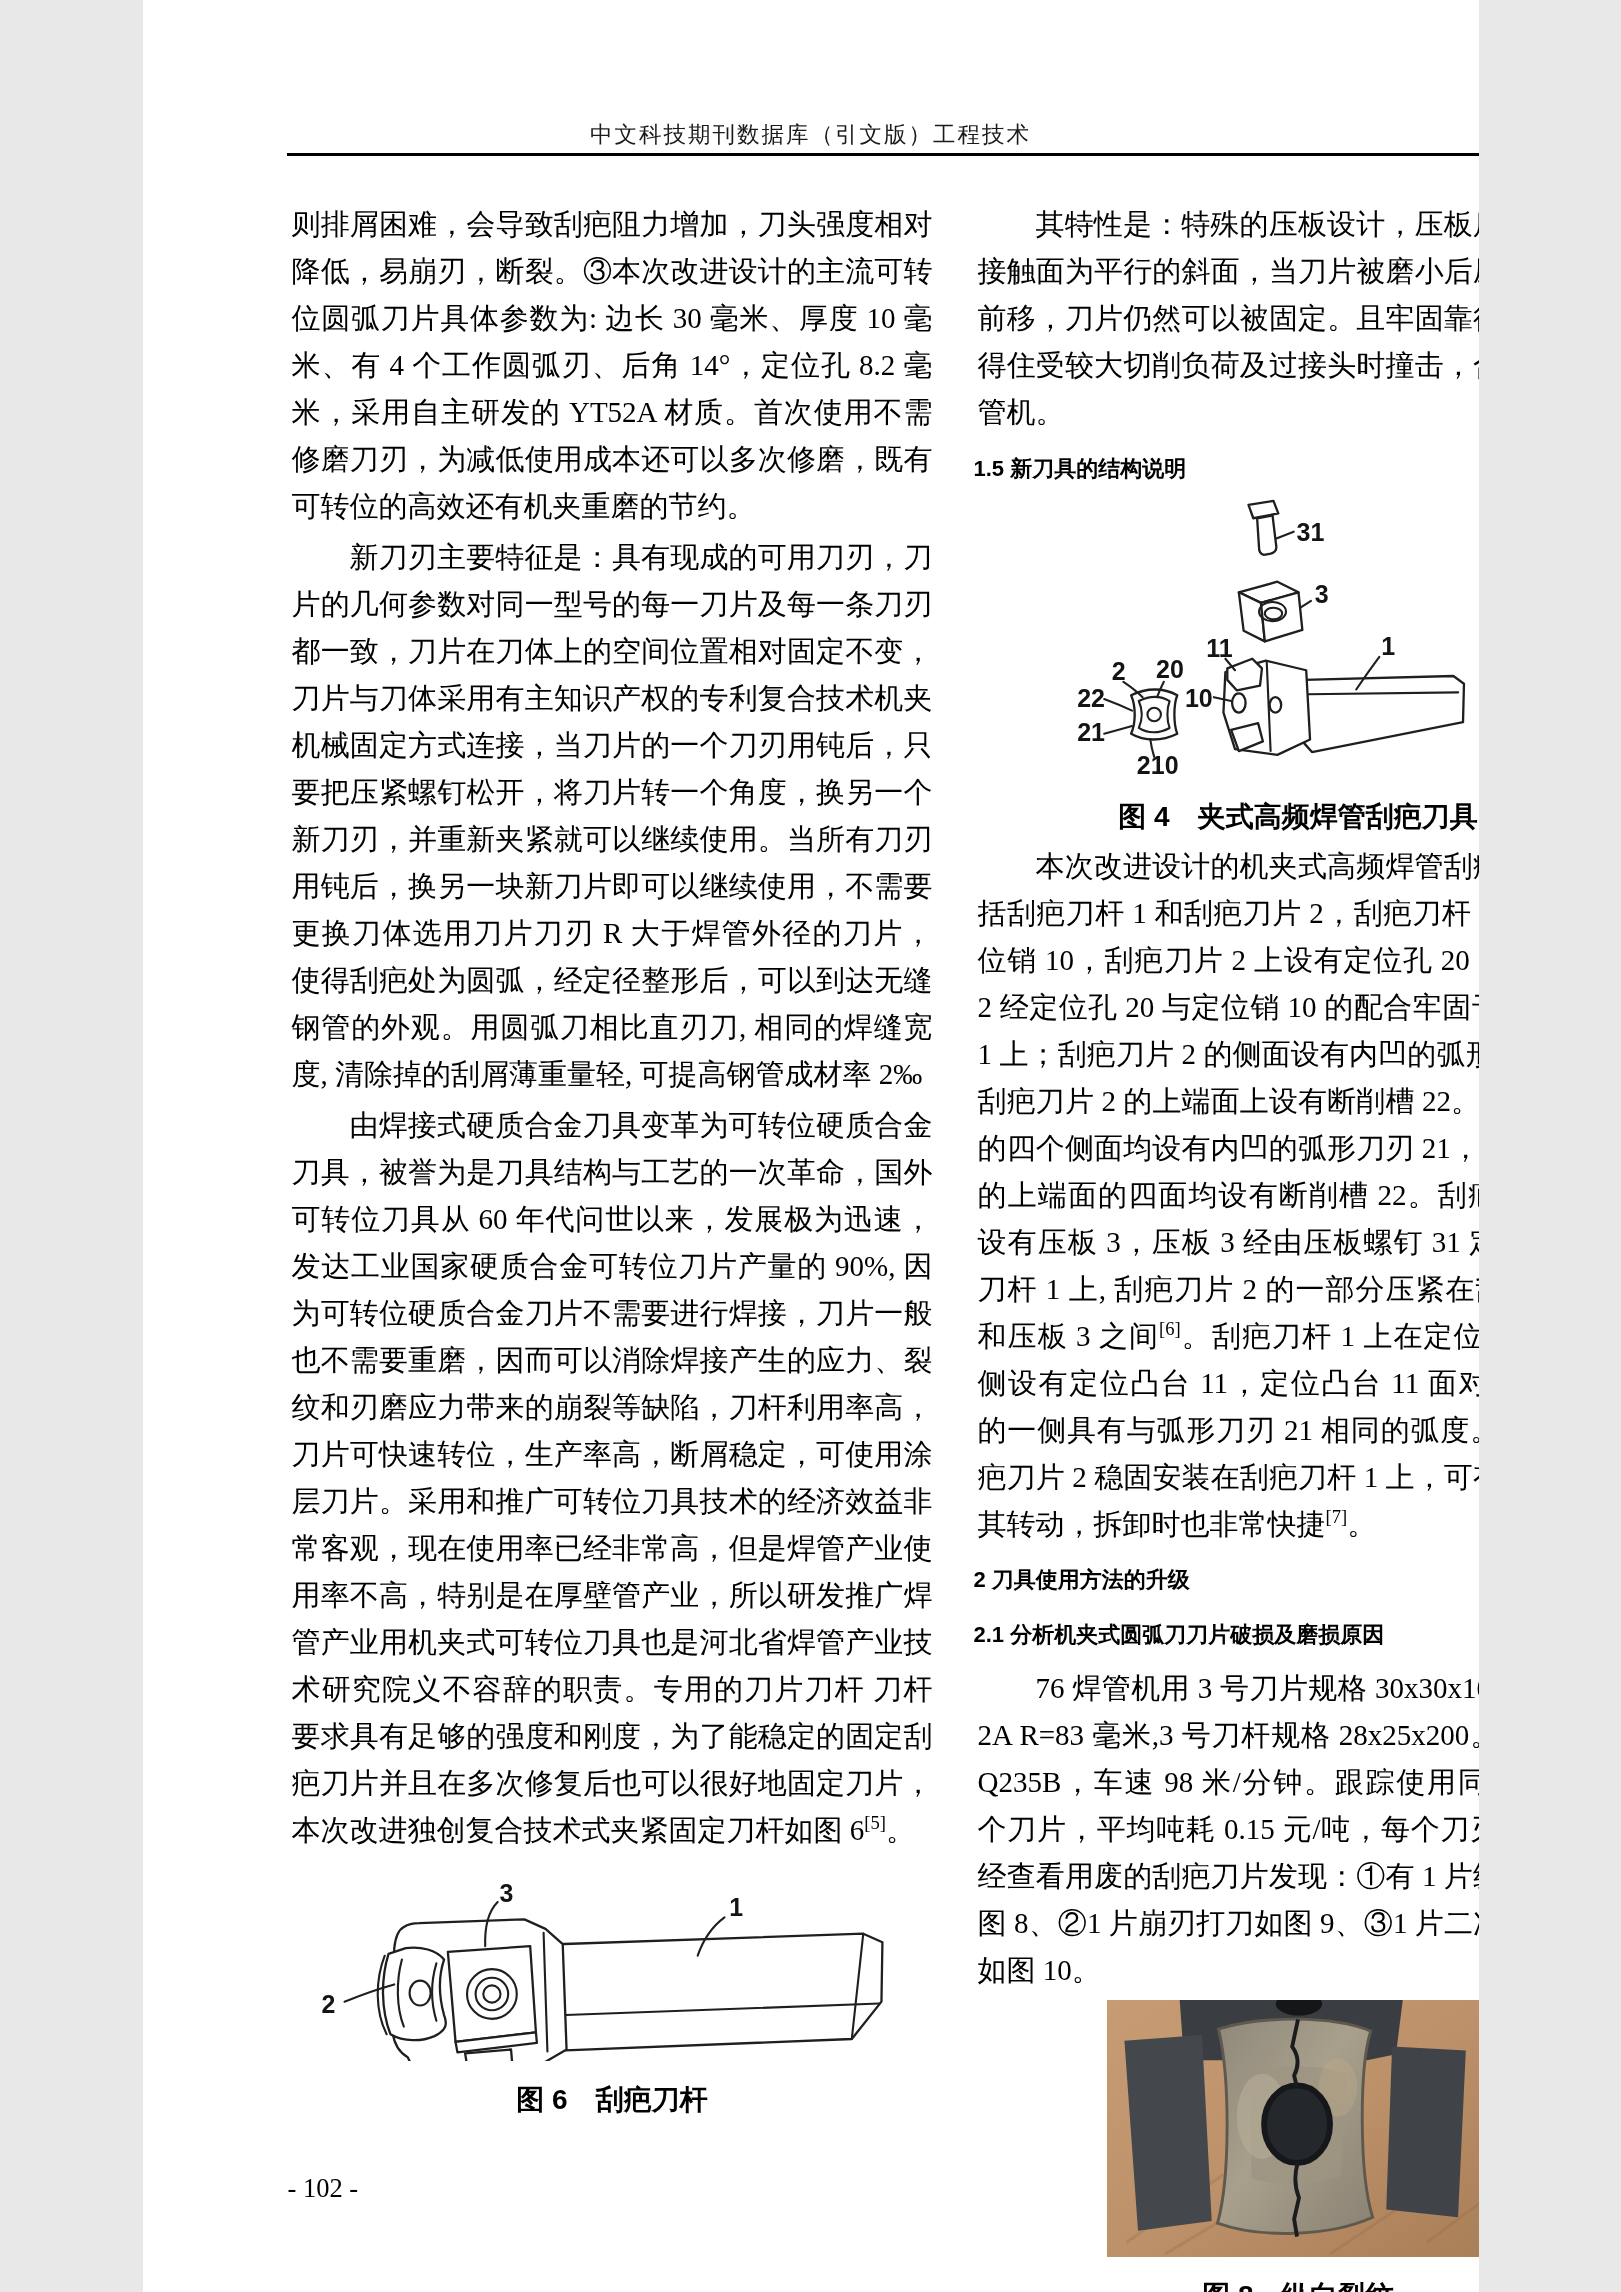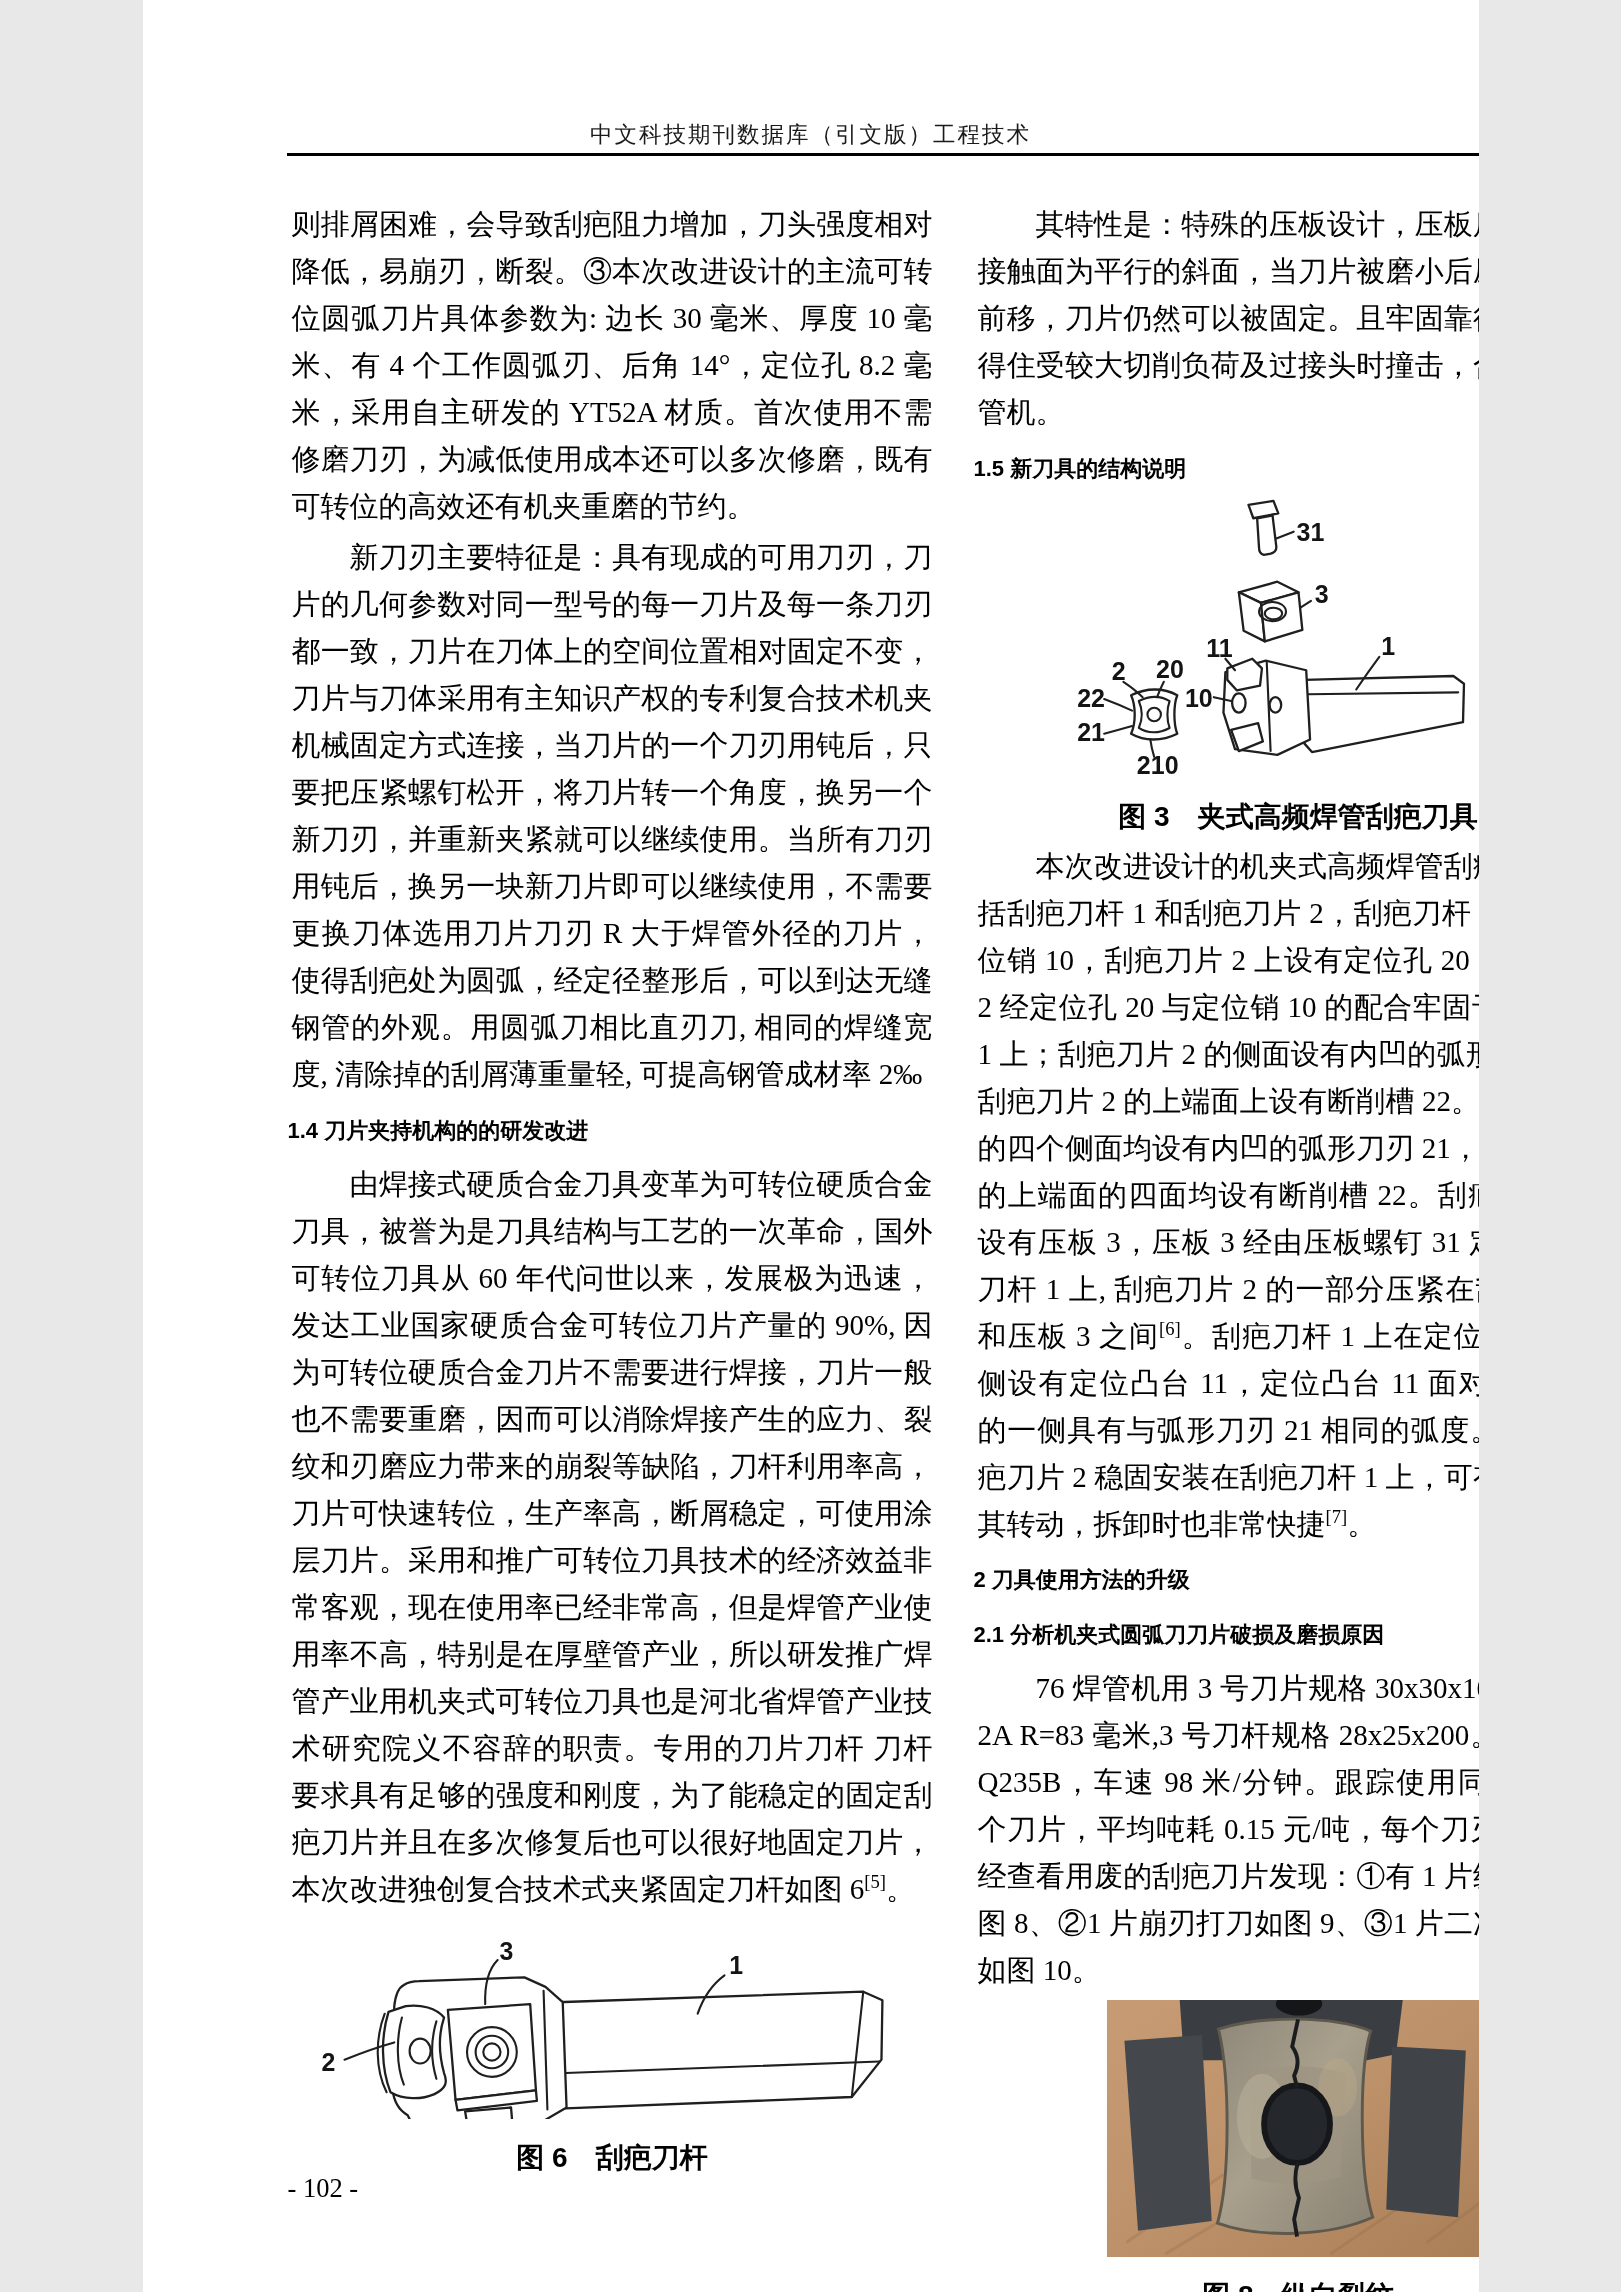--- a/index.html
+++ b/index.html
@@ -42,21 +42,20 @@
 <body>
 
 <div class="page">
 
   <div class="page-header">中文科技期刊数据库（引文版）工程技术</div>
   <div class="header-rule"></div>
 
   <div class="column col-left">
     <p class="body cont">则排屑困难，会导致刮疤阻力增加，刀头强度相对降低，易崩刃，断裂。③本次改进设计的主流可转位圆弧刀片具体参数为: 边长 30 毫米、厚度 10 毫米、有 4 个工作圆弧刃、后角 14°，定位孔 8.2 毫米，采用自主研发的 YT52A 材质。首次使用不需修磨刀刃，为减低使用成本还可以多次修磨，既有可转位的高效还有机夹重磨的节约。</p>
     <p class="body">新刀刃主要特征是：具有现成的可用刀刃，刀片的几何参数对同一型号的每一刀片及每一条刀刃都一致，刀片在刀体上的空间位置相对固定不变，刀片与刀体采用有主知识产权的专利复合技术机夹机械固定方式连接，当刀片的一个刀刃用钝后，只要把压紧螺钉松开，将刀片转一个角度，换另一个新刀刃，并重新夹紧就可以继续使用。当所有刀刃用钝后，换另一块新刀片即可以继续使用，不需要更换刀体选用刀片刀刃 R 大于焊管外径的刀片，使得刮疤处为圆弧，经定径整形后，可以到达无缝钢管的外观。用圆弧刀相比直刃刀, 相同的焊缝宽度, 清除掉的刮屑薄重量轻, 可提高钢管成材率 2‰</p>
-    <div class="sec-heading">1.4 刀片夹持机构的的研发改进</div>
     <p class="body"><span>由焊接式硬质合金刀具变革为可转位硬质合金刀具，被誉为是刀具结构与工艺的一次革命，国外可转位刀具从 60 年代问世以来，发展极为迅速，发达工业国家硬质合金可转位刀片产量的 90%, 因为可转位硬质合金刀片不需要进行焊接，刀片一般也不需要重磨，因而可以消除焊接产生的应力、裂纹和刃磨应力带来的崩裂等缺陷，刀杆利用率高，刀片可快速转位，生产率高，断屑稳定，可使用涂层刀片。采用和推广可转位刀具技术的经济效益非常客观，现在使用率已经非常高，但是焊管产业使用率不高，特别是在厚壁管产业，所以研发推广焊管产业用机夹式可转位刀具也是河北省焊管产业技术研究院义不容辞的职责。专用的刀片刀杆 刀杆要求具有足够的强度和刚度，为了能稳定的固定刮疤刀片并且在多次修复后也可以很好地固定刀片，本次改进独创复合技术式夹紧固定刀杆如图 6</span><sup class="ref">[5]</sup><span>。</span></p>
 
     <div class="figure">
       <svg width="647" height="201" viewBox="0 0 660 210" style="font-size:30px">
 
         <path class="shp" d="M272,88 L592,77 L612,86 L611,148 L580,187 L281,199 Z"></path>
         <path class="ln" d="M281,162 L609,150"></path>
         <path class="ln" d="M592,77 L580,187"></path>
 
         <path class="shp" d="M112,70 Q104,74 102,92 L100,178 Q102,198 116,206 L130,234 Q134,242 146,240 L258,212 L282,198 L278,88 L260,72 L238,62 L128,66 Q118,66 112,70 Z"></path>
@@ -130,21 +129,21 @@
         <ellipse class="shp" cx="258" cy="212" rx="7" ry="10"></ellipse>
         <ellipse class="shp" cx="296" cy="214" rx="6" ry="8"></ellipse>
         <path class="shp" d="M250,240 L278,233 L283,252 L258,262 Z"></path>
         <path class="ln" d="M244,166 L254,178"></path>
         <path class="ln" d="M232,206 L250,210"></path>
         <path class="ln" d="M404,164 Q392,180 380,198"></path>
         <text class="lbl" x="224" y="164">11</text>
         <text class="lbl" x="202" y="216">10</text>
         <text class="lbl" x="406" y="162">1</text>
       </svg>
-      <div class="figcap">图 3　夹式高频焊管刮疤刀具</div>
+      <div class="figcap">图 4　夹式高频焊管刮疤刀具</div>
     </div>
 
     <p class="body"><span>本次改进设计的机夹式高频焊管刮疤刀具，包括刮疤刀杆 1 和刮疤刀片 2，刮疤刀杆 1 上设有定位销 10，刮疤刀片 2 上设有定位孔 20，刮疤刀片 2 经定位孔 20 与定位销 10 的配合牢固于刮疤刀杆 1 上；刮疤刀片 2 的侧面设有内凹的弧形刀刃 21，刮疤刀片 2 的上端面上设有断削槽 22。刮疤刀片 2 的四个侧面均设有内凹的弧形刀刃 21，刮疤刀片 2 的上端面的四面均设有断削槽 22。刮疤刀杆 1 上设有压板 3，压板 3 经由压板螺钉 31 定位在刮疤刀杆 1 上, 刮疤刀片 2 的一部分压紧在刮疤刀杆 1 和压板 3 之间</span><sup class="ref">[6]</sup><span>。刮疤刀杆 1 上在定位销 10 的两侧设有定位凸台 11，定位凸台 11 面对定位销 10 的一侧具有与弧形刀刃 21 相同的弧度。可以将刮疤刀片 2 稳固安装在刮疤刀杆 1 上，可有效的避免其转动，拆卸时也非常快捷</span><sup class="ref">[7]</sup><span>。</span></p>
 
     <div class="sec-heading">2 刀具使用方法的升级</div>
     <div class="sec-heading">2.1 分析机夹式圆弧刀刀片破损及磨损原因</div>
     <p class="body">76 焊管机用 3 号刀片规格 30x30x10 材质 YT52A R=83 毫米,3 号刀杆规格 28x25x200。带钢材质 Q235B，车速 98 米/分钟。跟踪使用同一批次 10 个刀片，平均吨耗 0.15 元/吨，每个刀刃磨三次。经查看用废的刮疤刀片发现：①有 1 片纵向裂纹如图 8、②1 片崩刃打刀如图 9、③1 片二次修磨掉渣如图 10。</p>
 
     <div class="figure">
       <svg width="387" height="257" viewBox="0 0 395 265">

